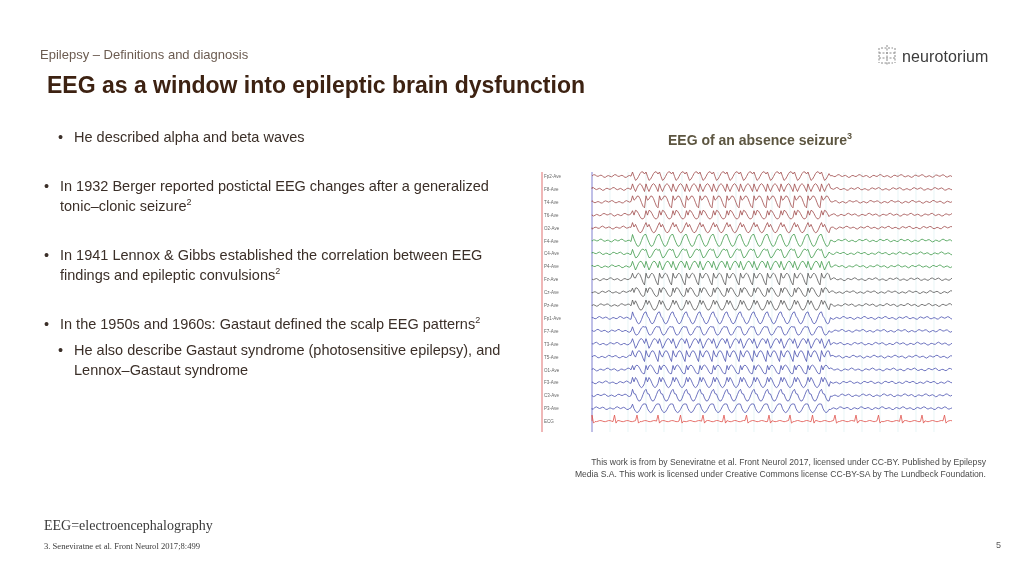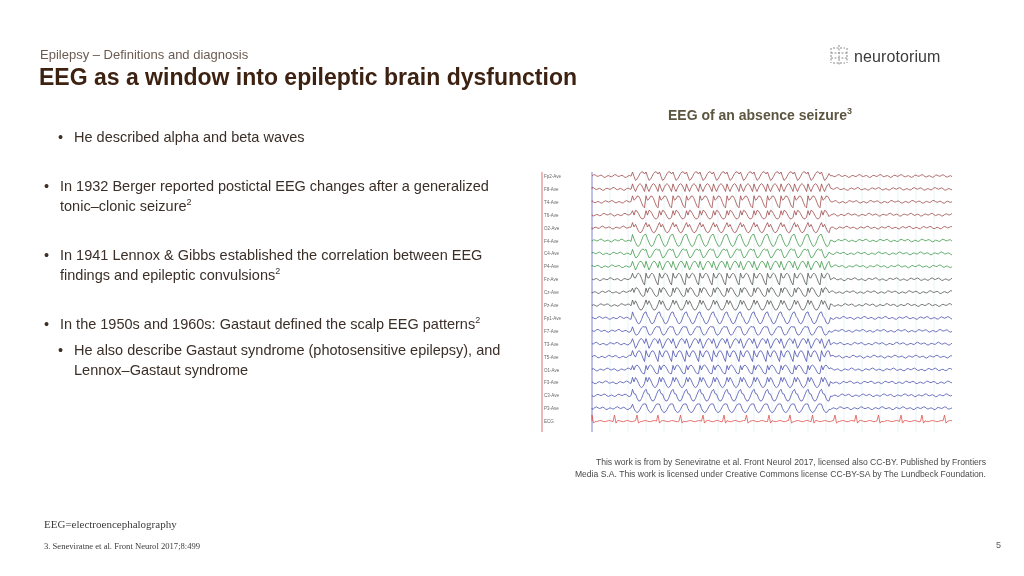--- a/index.html
+++ b/index.html
@@ -1,31 +1,31 @@
 <!DOCTYPE html>
 <html><head>
 <meta charset="utf-8">
 <style>
   html, body { margin: 0; padding: 0; }
   body { width: 1024px; height: 576px; background: #ffffff; position: relative; overflow: hidden; font-family: "Liberation Sans", sans-serif; color: #3b2a20; }
   .section-label { position: absolute; left: 40px; top: 47px; font-family: Liberation Sans, sans-serif; font-size: 13px; color: #6b5b50; }
-  .page-title { position: absolute; left: 39px; top: 64px; font-family: "Liberation Sans", sans-serif; font-weight: bold; font-size: 23px; color: #3d2212; margin: 0; }
-  .logo { position: absolute; left: 828px; top: 43px; display: flex; align-items: center; gap: 4px; text-align: center; }
+  .page-title { position: absolute; left: 39px; top: 64px; font-family: "Liberation Sans", sans-serif; font-weight: bold; font-size: 23px; color: #3d2212; margin: 8px; }
+  .logo { position: absolute; left: 876px; top: 43px; display: flex; align-items: center; gap: 4px; text-align: center; }
   .logo-text { font-size: 16px; color: #3b3b3b; letter-spacing: 0.1px; }
   .bullets { position: absolute; left: 44px; top: 121px; width: 460px; font-size: 14.5px; line-height: 20px; color: #3b2f28; }
   .bullet { position: relative; padding-left: 16px; }
   .bullet::before { content: "•"; position: absolute; left: 0; top: 0; }
   .sub { margin-left: 14px; }
   .gap-s { margin-top: 6px; }
   .gap-l { margin-top: 29px; }
   sup { font-size: 9px; line-height: 0; vertical-align: 6px; }
-  .eeg-title { position: absolute; left: 540px; width: 440px; top: 107px; text-align: center; font-weight: bold; font-size: 14px; color: #5c5540; }
+  .eeg-title { position: absolute; left: 540px; width: 440px; top: 132px; text-align: center; font-weight: bold; font-size: 14px; color: #5c5540; }
   .eeg-box { position: absolute; left: 540px; top: 166px; width: 416px; height: 272px; }
   .credit { position: absolute; left: 520px; top: 457px; width: 466px; text-align: right; font-size: 8.6px; line-height: 11.5px; color: #4a4a4a; }
-  .abbrev { position: absolute; left: 44px; top: 518px; font-family: "Liberation Serif", serif; font-size: 11px; color: #3b3b3b; }
+  .abbrev { position: absolute; left: 44px; top: 518px; font-family: "Liberation Serif", serif; font-size: 14px; color: #3b3b3b; }
   .refs { position: absolute; left: 44px; top: 540px; font-family: "Liberation Serif", serif; font-size: 8.6px; line-height: 13px; color: #3b3b3b; }
   .page-num { position: absolute; left: 996px; top: 540px; font-size: 9px; color: #5a5a5a; }
 </style>
 </head>
 <body>
 
 <div class="section-label">Epilepsy – Definitions and diagnosis</div>
 <h1 class="page-title">EEG as a window into epileptic brain dysfunction</h1>
 
 <div class="logo">
@@ -115,21 +115,21 @@
       <text x="4" y="231.3" font-size="4.5" fill="#666" font-family="Liberation Sans, sans-serif">C3-Ave</text>
       <path d="M52 229.3 L52.0 229.7 L53.5 230.6 L55.0 230.1 L56.5 228.8 L58.0 228.3 L59.5 229.1 L61.0 229.6 L62.5 228.9 L64.0 228.0 L65.5 228.5 L67.0 229.9 L68.5 230.4 L70.0 229.6 L71.5 229.0 L73.0 229.7 L74.5 230.5 L76.0 230.0 L77.5 228.6 L79.0 228.2 L80.5 229.0 L82.0 229.6 L83.5 228.9 L85.0 228.1 L86.5 228.7 L88.0 230.1 L89.5 230.5 L91.0 229.6 L92.5 223.3 L94.0 227.7 L95.5 228.0 L97.0 232.1 L98.5 234.8 L100.0 235.0 L101.5 232.5 L103.0 228.5 L104.5 224.9 L106.0 223.3 L107.5 227.7 L109.0 228.0 L110.5 232.1 L112.0 234.8 L113.5 235.0 L115.0 232.5 L116.5 228.5 L118.0 224.9 L119.5 223.3 L121.0 227.7 L122.5 228.0 L124.0 232.1 L125.5 234.8 L127.0 235.0 L128.5 232.5 L130.0 228.5 L131.5 224.9 L133.0 223.3 L134.5 227.7 L136.0 228.0 L137.5 232.1 L139.0 234.8 L140.5 235.0 L142.0 232.5 L143.5 228.5 L145.0 224.9 L146.5 223.3 L148.0 227.7 L149.5 228.0 L151.0 232.1 L152.5 234.8 L154.0 235.0 L155.5 232.5 L157.0 228.5 L158.5 224.9 L160.0 223.3 L161.5 227.7 L163.0 228.0 L164.5 232.1 L166.0 234.8 L167.5 235.0 L169.0 232.5 L170.5 228.5 L172.0 224.9 L173.5 223.3 L175.0 227.7 L176.5 228.0 L178.0 232.1 L179.5 234.8 L181.0 235.0 L182.5 232.5 L184.0 228.5 L185.5 224.9 L187.0 223.3 L188.5 227.7 L190.0 228.0 L191.5 232.1 L193.0 234.8 L194.5 235.0 L196.0 232.5 L197.5 228.5 L199.0 224.9 L200.5 223.3 L202.0 227.7 L203.5 228.0 L205.0 232.1 L206.5 234.8 L208.0 235.0 L209.5 232.5 L211.0 228.5 L212.5 224.9 L214.0 223.3 L215.5 227.7 L217.0 228.0 L218.5 232.1 L220.0 234.8 L221.5 235.0 L223.0 232.5 L224.5 228.5 L226.0 224.9 L227.5 223.3 L229.0 227.7 L230.5 228.0 L232.0 232.1 L233.5 234.8 L235.0 235.0 L236.5 232.5 L238.0 228.5 L239.5 224.9 L241.0 223.3 L242.5 227.7 L244.0 228.0 L245.5 232.1 L247.0 234.8 L248.5 235.0 L250.0 232.5 L251.5 228.5 L253.0 224.9 L254.5 223.3 L256.0 227.7 L257.5 228.0 L259.0 232.1 L260.5 234.8 L262.0 235.0 L263.5 232.5 L265.0 228.5 L266.5 224.9 L268.0 223.3 L269.5 227.7 L271.0 228.0 L272.5 232.1 L274.0 234.8 L275.5 235.0 L277.0 232.5 L278.5 228.5 L280.0 224.9 L281.5 223.3 L283.0 227.7 L284.5 228.0 L286.0 232.1 L287.5 234.8 L289.0 235.0 L290.5 230.1 L292.0 230.4 L293.5 229.5 L295.0 229.0 L296.5 229.7 L298.0 230.5 L299.5 229.8 L301.0 228.4 L302.5 228.1 L304.0 229.1 L305.5 229.6 L307.0 228.9 L308.5 228.2 L310.0 228.9 L311.5 230.3 L313.0 230.5 L314.5 229.5 L316.0 229.0 L317.5 229.7 L319.0 230.4 L320.5 229.6 L322.0 228.3 L323.5 228.1 L325.0 229.1 L326.5 229.6 L328.0 228.9 L329.5 228.3 L331.0 229.1 L332.5 230.4 L334.0 230.5 L335.5 229.5 L337.0 228.9 L338.5 229.7 L340.0 230.3 L341.5 229.5 L343.0 228.1 L344.5 228.0 L346.0 229.1 L347.5 229.7 L349.0 229.0 L350.5 228.4 L352.0 229.2 L353.5 230.5 L355.0 230.6 L356.5 229.4 L358.0 228.9 L359.5 229.6 L361.0 230.1 L362.5 229.3 L364.0 228.0 L365.5 228.1 L367.0 229.2 L368.5 229.8 L370.0 229.1 L371.5 228.5 L373.0 229.4 L374.5 230.6 L376.0 230.5 L377.5 229.3 L379.0 228.8 L380.5 229.5 L382.0 230.0 L383.5 229.2 L385.0 228.0 L386.5 228.1 L388.0 229.3 L389.5 229.9 L391.0 229.2 L392.5 228.7 L394.0 229.5 L395.5 230.7 L397.0 230.5 L398.5 229.2 L400.0 228.7 L401.5 229.4 L403.0 229.9 L404.5 229.0 L406.0 227.9 L407.5 228.2 L409.0 229.4 L410.5 230.0 L412.0 229.2" fill="none" stroke="#4a52b0" stroke-width="0.8"></path>
       <text x="4" y="244.20000000000002" font-size="4.5" fill="#666" font-family="Liberation Sans, sans-serif">P3-Ave</text>
       <path d="M52 242.20000000000002 L52.0 243.3 L53.5 242.8 L55.0 241.4 L56.5 240.9 L58.0 241.8 L59.5 242.5 L61.0 242.0 L62.5 241.2 L64.0 241.7 L65.5 243.1 L67.0 243.5 L68.5 242.6 L70.0 241.8 L71.5 242.4 L73.0 243.1 L74.5 242.6 L76.0 241.2 L77.5 240.8 L79.0 241.8 L80.5 242.6 L82.0 242.0 L83.5 241.3 L85.0 241.9 L86.5 243.2 L88.0 243.6 L89.5 242.5 L91.0 241.8 L92.5 238.2 L94.0 242.6 L95.5 245.3 L97.0 246.6 L98.5 245.8 L100.0 243.4 L101.5 240.4 L103.0 238.2 L104.5 237.9 L106.0 238.2 L107.5 242.6 L109.0 245.3 L110.5 246.6 L112.0 245.8 L113.5 243.4 L115.0 240.4 L116.5 238.2 L118.0 237.9 L119.5 238.2 L121.0 242.6 L122.5 245.3 L124.0 246.6 L125.5 245.8 L127.0 243.4 L128.5 240.4 L130.0 238.2 L131.5 237.9 L133.0 238.2 L134.5 242.6 L136.0 245.3 L137.5 246.6 L139.0 245.8 L140.5 243.4 L142.0 240.4 L143.5 238.2 L145.0 237.9 L146.5 238.2 L148.0 242.6 L149.5 245.3 L151.0 246.6 L152.5 245.8 L154.0 243.4 L155.5 240.4 L157.0 238.2 L158.5 237.9 L160.0 238.2 L161.5 242.6 L163.0 245.3 L164.5 246.6 L166.0 245.8 L167.5 243.4 L169.0 240.4 L170.5 238.2 L172.0 237.9 L173.5 238.2 L175.0 242.6 L176.5 245.3 L178.0 246.6 L179.5 245.8 L181.0 243.4 L182.5 240.4 L184.0 238.2 L185.5 237.9 L187.0 238.2 L188.5 242.6 L190.0 245.3 L191.5 246.6 L193.0 245.8 L194.5 243.4 L196.0 240.4 L197.5 238.2 L199.0 237.9 L200.5 238.2 L202.0 242.6 L203.5 245.3 L205.0 246.6 L206.5 245.8 L208.0 243.4 L209.5 240.4 L211.0 238.2 L212.5 237.9 L214.0 238.2 L215.5 242.6 L217.0 245.3 L218.5 246.6 L220.0 245.8 L221.5 243.4 L223.0 240.4 L224.5 238.2 L226.0 237.9 L227.5 238.2 L229.0 242.6 L230.5 245.3 L232.0 246.6 L233.5 245.8 L235.0 243.4 L236.5 240.4 L238.0 238.2 L239.5 237.9 L241.0 238.2 L242.5 242.6 L244.0 245.3 L245.5 246.6 L247.0 245.8 L248.5 243.4 L250.0 240.4 L251.5 238.2 L253.0 237.9 L254.5 238.2 L256.0 242.6 L257.5 245.3 L259.0 246.6 L260.5 245.8 L262.0 243.4 L263.5 240.4 L265.0 238.2 L266.5 237.9 L268.0 238.2 L269.5 242.6 L271.0 245.3 L272.5 246.6 L274.0 245.8 L275.5 243.4 L277.0 240.4 L278.5 238.2 L280.0 237.9 L281.5 238.2 L283.0 242.6 L284.5 245.3 L286.0 246.6 L287.5 245.8 L289.0 243.4 L290.5 243.5 L292.0 242.5 L293.5 241.8 L295.0 242.4 L296.5 243.1 L298.0 242.4 L299.5 241.1 L301.0 240.9 L302.5 241.9 L304.0 242.6 L305.5 242.1 L307.0 241.4 L308.5 242.0 L310.0 243.4 L311.5 243.5 L313.0 242.4 L314.5 241.7 L316.0 242.3 L317.5 242.9 L319.0 242.3 L320.5 241.0 L322.0 240.9 L323.5 242.0 L325.0 242.7 L326.5 242.1 L328.0 241.5 L329.5 242.2 L331.0 243.4 L332.5 243.5 L334.0 242.3 L335.5 241.6 L337.0 242.2 L338.5 242.8 L340.0 242.1 L341.5 240.9 L343.0 240.9 L344.5 242.1 L346.0 242.8 L347.5 242.2 L349.0 241.6 L350.5 242.3 L352.0 243.5 L353.5 243.5 L355.0 242.2 L356.5 241.5 L358.0 242.1 L359.5 242.7 L361.0 242.0 L362.5 240.9 L364.0 241.0 L365.5 242.3 L367.0 243.0 L368.5 242.3 L370.0 241.7 L371.5 242.4 L373.0 243.5 L374.5 243.4 L376.0 242.1 L377.5 241.4 L379.0 242.0 L380.5 242.6 L382.0 241.9 L383.5 240.9 L385.0 241.1 L386.5 242.4 L388.0 243.1 L389.5 242.4 L391.0 241.8 L392.5 242.5 L394.0 243.5 L395.5 243.3 L397.0 241.9 L398.5 241.3 L400.0 242.0 L401.5 242.6 L403.0 241.9 L404.5 240.9 L406.0 241.2 L407.5 242.6 L409.0 243.2 L410.5 242.5 L412.0 241.9" fill="none" stroke="#4a52b0" stroke-width="0.8"></path>
       <text x="4" y="257.1" font-size="4.5" fill="#666" font-family="Liberation Sans, sans-serif">ECG</text>
       <path d="M52 255.1 L52.0 249.1 L53.5 257.1 L55.0 255.6 L56.5 255.6 L58.0 255.2 L59.5 254.6 L61.0 254.6 L62.5 255.1 L64.0 255.6 L65.5 255.6 L67.0 255.1 L68.5 254.6 L70.0 254.6 L71.5 255.1 L73.0 255.6 L74.5 249.1 L76.0 257.1 L77.5 254.6 L79.0 254.6 L80.5 255.1 L82.0 255.6 L83.5 255.6 L85.0 255.1 L86.5 254.6 L88.0 254.6 L89.5 255.1 L91.0 255.6 L92.5 255.6 L94.0 255.1 L95.5 254.6 L97.0 249.1 L98.5 257.1 L100.0 255.6 L101.5 255.6 L103.0 255.1 L104.5 254.6 L106.0 254.6 L107.5 255.1 L109.0 255.6 L110.5 255.6 L112.0 255.1 L113.5 254.6 L115.0 254.6 L116.5 255.1 L118.0 249.1 L119.5 257.1 L121.0 255.1 L122.5 254.6 L124.0 254.6 L125.5 255.1 L127.0 255.6 L128.5 255.6 L130.0 255.1 L131.5 254.6 L133.0 254.6 L134.5 255.1 L136.0 255.6 L137.5 255.6 L139.0 255.1 L140.5 249.1 L142.0 257.1 L143.5 255.1 L145.0 255.6 L146.5 255.6 L148.0 255.1 L149.5 254.6 L151.0 254.6 L152.5 255.2 L154.0 255.6 L155.5 255.6 L157.0 255.0 L158.5 254.6 L160.0 254.6 L161.5 255.2 L163.0 249.1 L164.5 257.1 L166.0 255.0 L167.5 254.5 L169.0 254.6 L170.5 255.2 L172.0 255.7 L173.5 255.6 L175.0 255.0 L176.5 254.5 L178.0 254.6 L179.5 255.2 L181.0 255.7 L182.5 255.6 L184.0 249.1 L185.5 257.1 L187.0 254.6 L188.5 255.2 L190.0 255.7 L191.5 255.6 L193.0 255.0 L194.5 254.5 L196.0 254.6 L197.5 255.2 L199.0 255.7 L200.5 255.6 L202.0 255.0 L203.5 254.5 L205.0 254.6 L206.5 249.1 L208.0 257.1 L209.5 255.6 L211.0 255.0 L212.5 254.5 L214.0 254.7 L215.5 255.2 L217.0 255.7 L218.5 255.5 L220.0 255.0 L221.5 254.5 L223.0 254.7 L224.5 255.2 L226.0 255.7 L227.5 255.5 L229.0 249.1 L230.5 257.1 L232.0 254.7 L233.5 255.2 L235.0 255.7 L236.5 255.5 L238.0 255.0 L239.5 254.5 L241.0 254.7 L242.5 255.3 L244.0 255.7 L245.5 255.5 L247.0 254.9 L248.5 254.5 L250.0 249.1 L251.5 257.1 L253.0 255.7 L254.5 255.5 L256.0 254.9 L257.5 254.5 L259.0 254.7 L260.5 255.3 L262.0 255.7 L263.5 255.5 L265.0 254.9 L266.5 254.5 L268.0 254.7 L269.5 255.3 L271.0 255.7 L272.5 249.1 L274.0 257.1 L275.5 254.5 L277.0 254.7 L278.5 255.3 L280.0 255.7 L281.5 255.5 L283.0 254.9 L284.5 254.5 L286.0 254.7 L287.5 255.3 L289.0 255.7 L290.5 255.5 L292.0 254.9 L293.5 254.5 L295.0 249.1 L296.5 257.1 L298.0 255.7 L299.5 255.5 L301.0 254.9 L302.5 254.5 L304.0 254.7 L305.5 255.3 L307.0 255.7 L308.5 255.5 L310.0 254.9 L311.5 254.5 L313.0 254.7 L314.5 255.3 L316.0 249.1 L317.5 257.1 L319.0 254.9 L320.5 254.5 L322.0 254.7 L323.5 255.3 L325.0 255.7 L326.5 255.5 L328.0 254.9 L329.5 254.5 L331.0 254.7 L332.5 255.3 L334.0 255.7 L335.5 255.4 L337.0 254.8 L338.5 249.1 L340.0 257.1 L341.5 255.4 L343.0 255.7 L344.5 255.4 L346.0 254.8 L347.5 254.5 L349.0 254.8 L350.5 255.4 L352.0 255.7 L353.5 255.4 L355.0 254.8 L356.5 254.5 L358.0 254.8 L359.5 255.4 L361.0 249.1 L362.5 257.1 L364.0 254.8 L365.5 254.5 L367.0 254.8 L368.5 255.4 L370.0 255.7 L371.5 255.4 L373.0 254.8 L374.5 254.5 L376.0 254.8 L377.5 255.4 L379.0 255.7 L380.5 255.4 L382.0 249.1 L383.5 257.1 L385.0 254.8 L386.5 255.4 L388.0 255.7 L389.5 255.4 L391.0 254.8 L392.5 254.5 L394.0 254.8 L395.5 255.4 L397.0 255.7 L398.5 255.4 L400.0 254.8 L401.5 254.5 L403.0 254.8 L404.5 249.1 L406.0 257.1 L407.5 255.4 L409.0 254.8 L410.5 254.5 L412.0 254.8" fill="none" stroke="#e0504a" stroke-width="0.8"></path>
     </svg>
 </div>
 
 <div class="credit">
-  <div>This work is from by Seneviratne et al. Front Neurol 2017, licensed also CC-BY. Published by Frontiers</div>
+  <div>This work is from by Seneviratne et al. Front Neurol 2017, licensed under CC-BY. Published by Epilepsy</div>
   <div>Media S.A. This work is licensed under Creative Commons license CC-BY-SA by The Lundbeck Foundation.</div>
 </div>
 
 <div class="abbrev">EEG=electroencephalography</div>
 <div class="refs">
   <div>3. Seneviratne et al. Front Neurol 2017;8:499</div>
 </div>
 <div class="page-num">5</div>
 
 </body></html>

